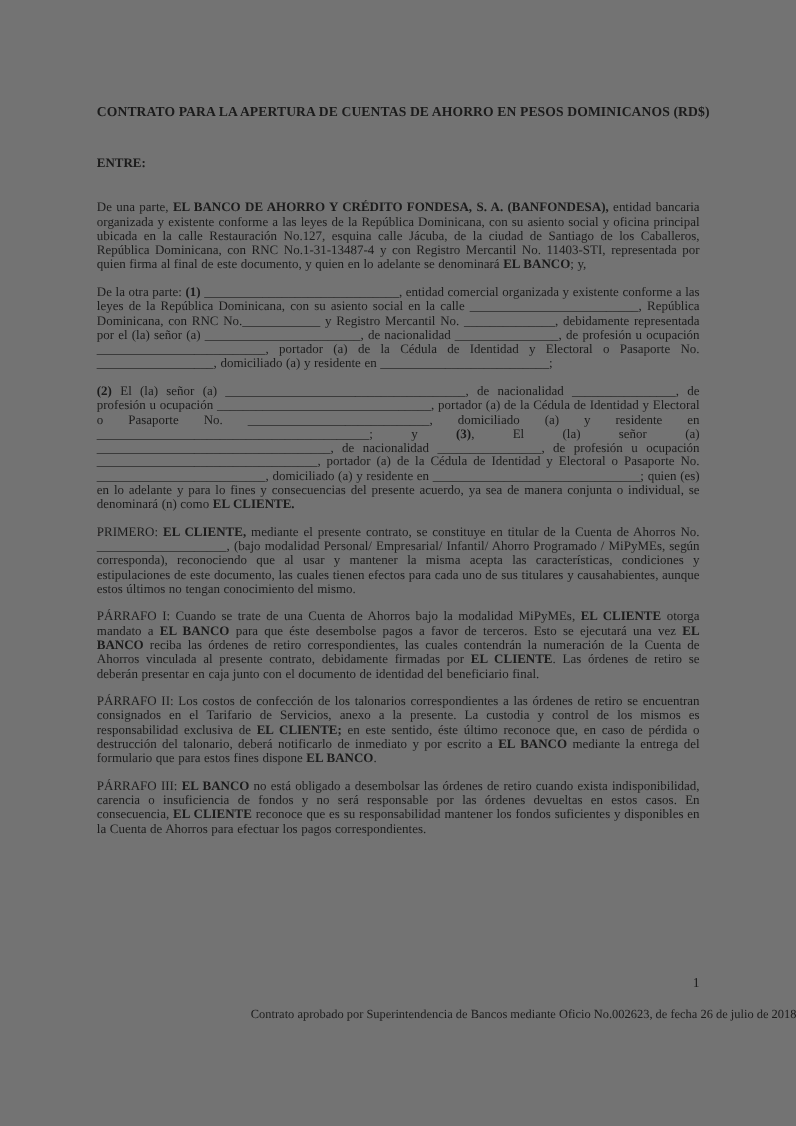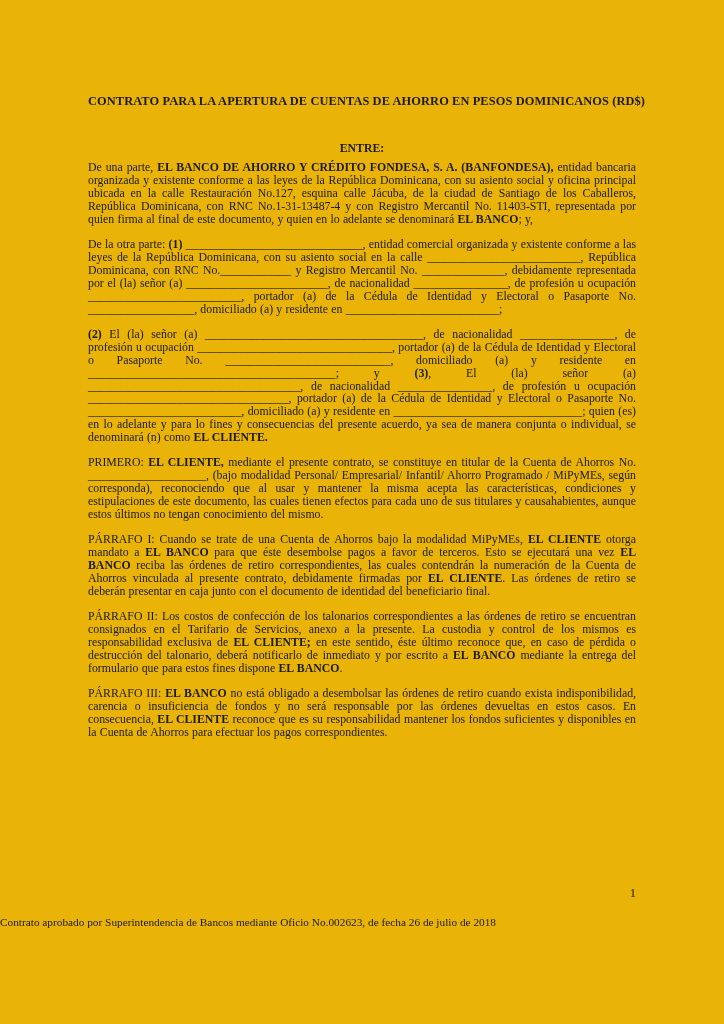--- a/index.html
+++ b/index.html
@@ -4,21 +4,21 @@
 <style>
   html, body {
     margin: 0;
     padding: 0;
     background: #ffffff;
   }
   .page {
     position: relative;
     width: 724px;
     height: 1024px;
-    background: #eab308;
+    background: #737373;
     color: #1b1b1b;
     font-family: "Liberation Serif", "DejaVu Serif", serif;
     overflow: hidden;
     box-sizing: border-box;
   }
   .content {
     padding: 94px 88px 0 88px;
   }
   .doc-title {
     font-size: 12.4px;
@@ -31,34 +31,34 @@
   .para {
     font-size: 11.8px;
     line-height: 1.1;
     text-align: justify;
     margin: 0 0 12px 0;
     word-spacing: 0.3px;
   }
   .para.left { text-align: left; }
   .para.center { text-align: center; }
   .para.heading-gap { margin: 2px 0 13px 0; }
-  .para.entre-gap { margin-bottom: 6px; text-align: center; }
+  .para.entre-gap { margin-bottom: 27px; }
   .b { font-weight: bold; }
   .page-number {
     position: absolute;
     top: 886px;
     right: 88px;
     font-size: 12.5px;
   }
   .footer-note {
     position: absolute;
     top: 916px;
     left: 0;
     width: 100%;
-    text-align: left;
+    text-align: right;
     font-size: 11.3px;
   }
 </style>
 </head>
 <body>
 
 <div class="page">
   <div class="content">
     <h1 class="doc-title">CONTRATO PARA LA APERTURA DE CUENTAS DE AHORRO EN PESOS DOMINICANOS (RD$)</h1>
     <div>

